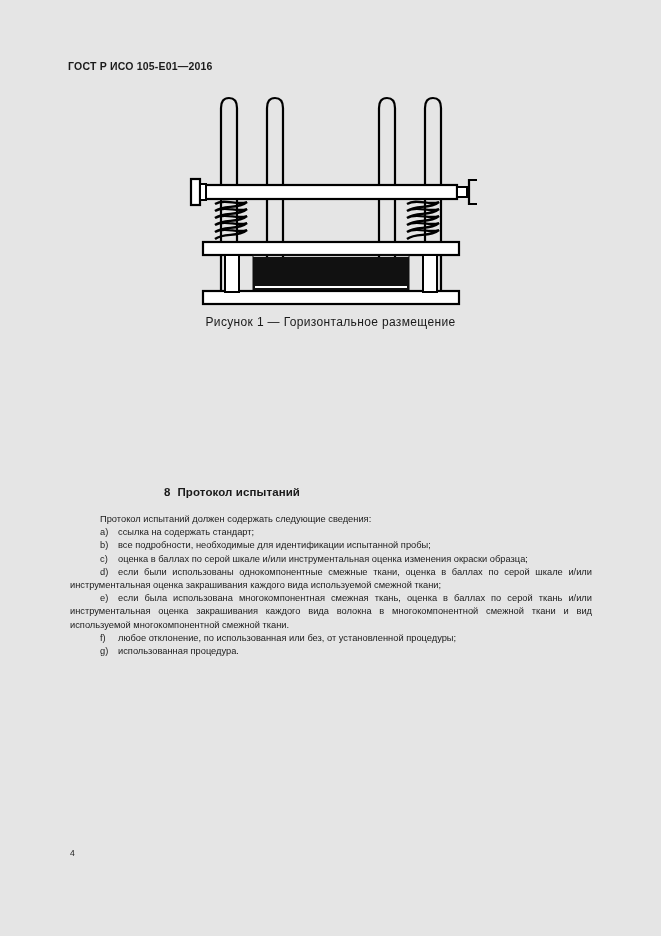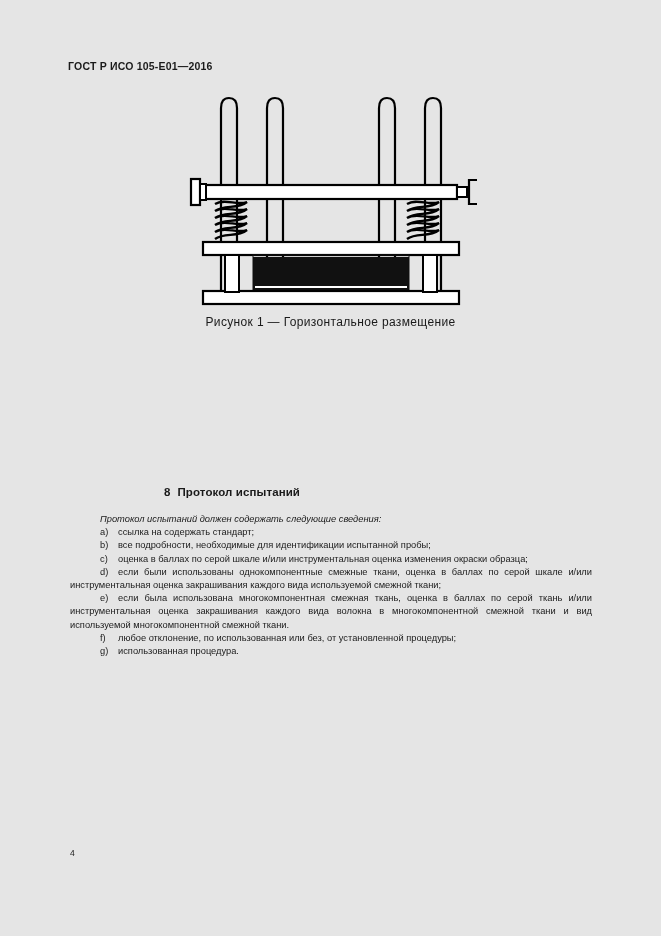--- a/index.html
+++ b/index.html
@@ -74,21 +74,21 @@
     top: 513px;
     width: 522px;
     font-size: 9.3px;
     line-height: 13.2px;
     color: #1a1a1a;
   }
   .body-text p {
     margin: 0;
     text-align: justify;
   }
-  .para-intro { text-indent: 30px; font-style: italic; }
+  .para-intro { text-indent: 30px; }
   .list-item {
     padding-left: 30px;
     position: relative;
     text-indent: 0;
   }
   .list-item .marker {
     position: absolute;
     left: 30px;
     width: 18px;
   }

